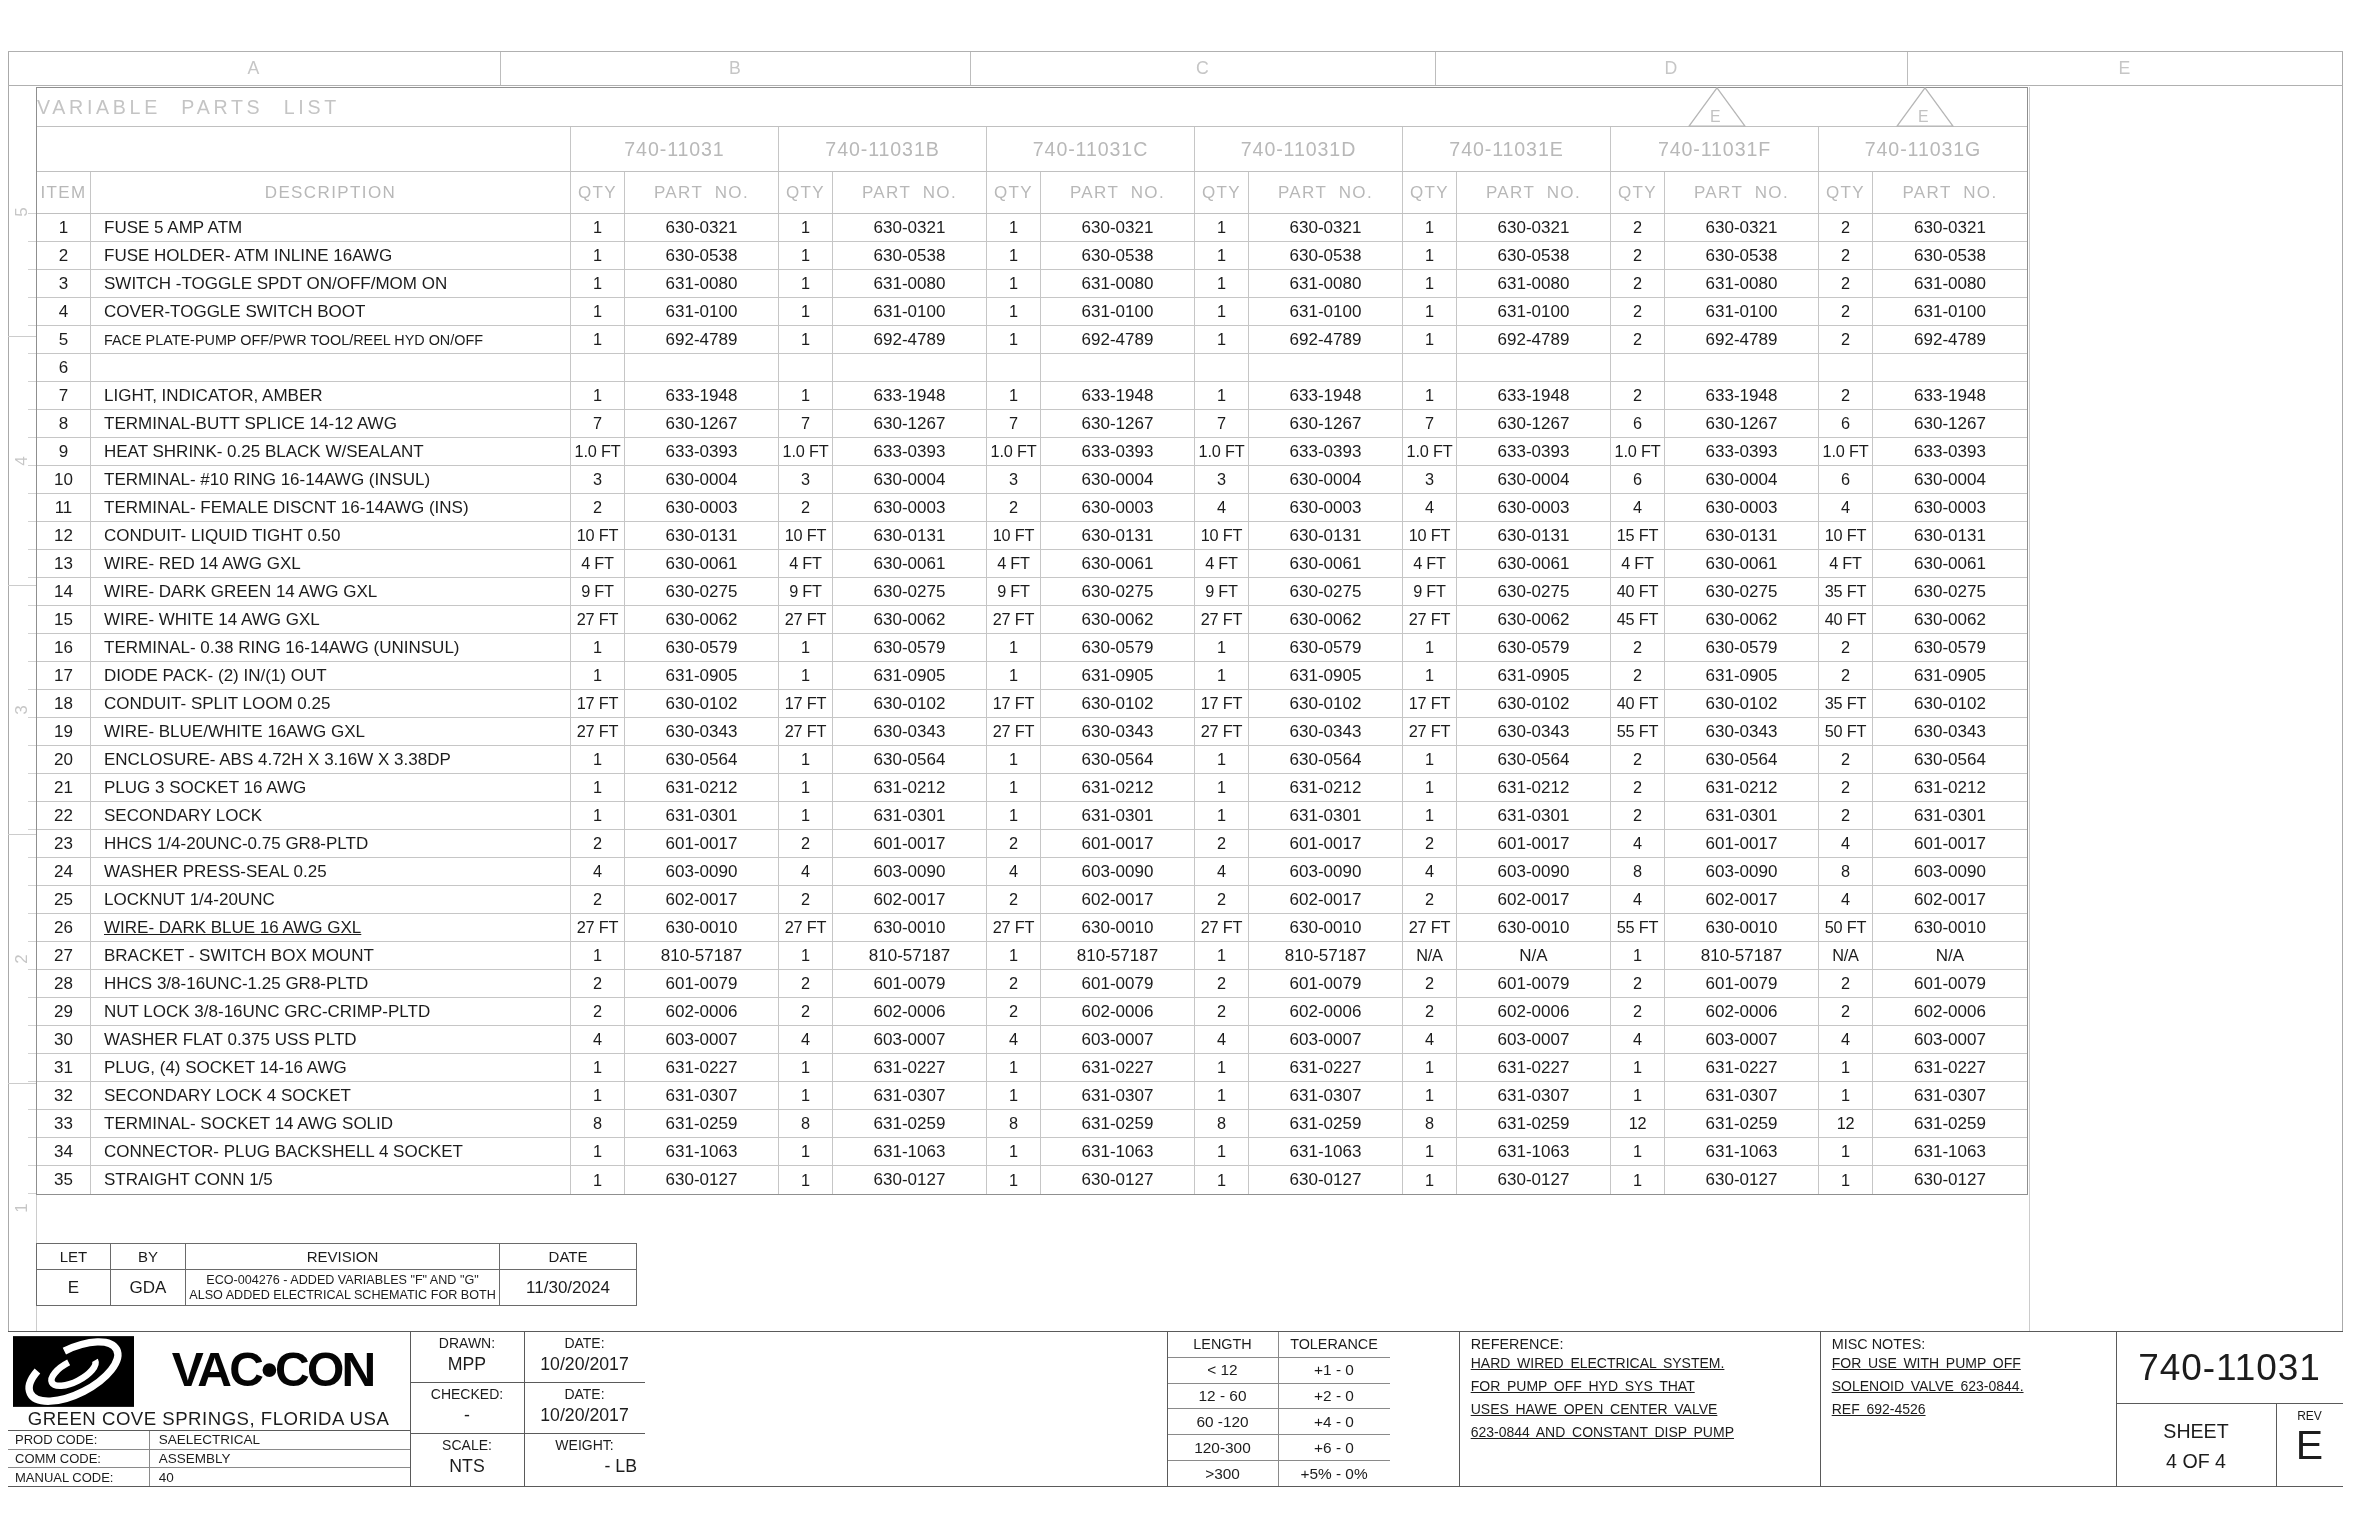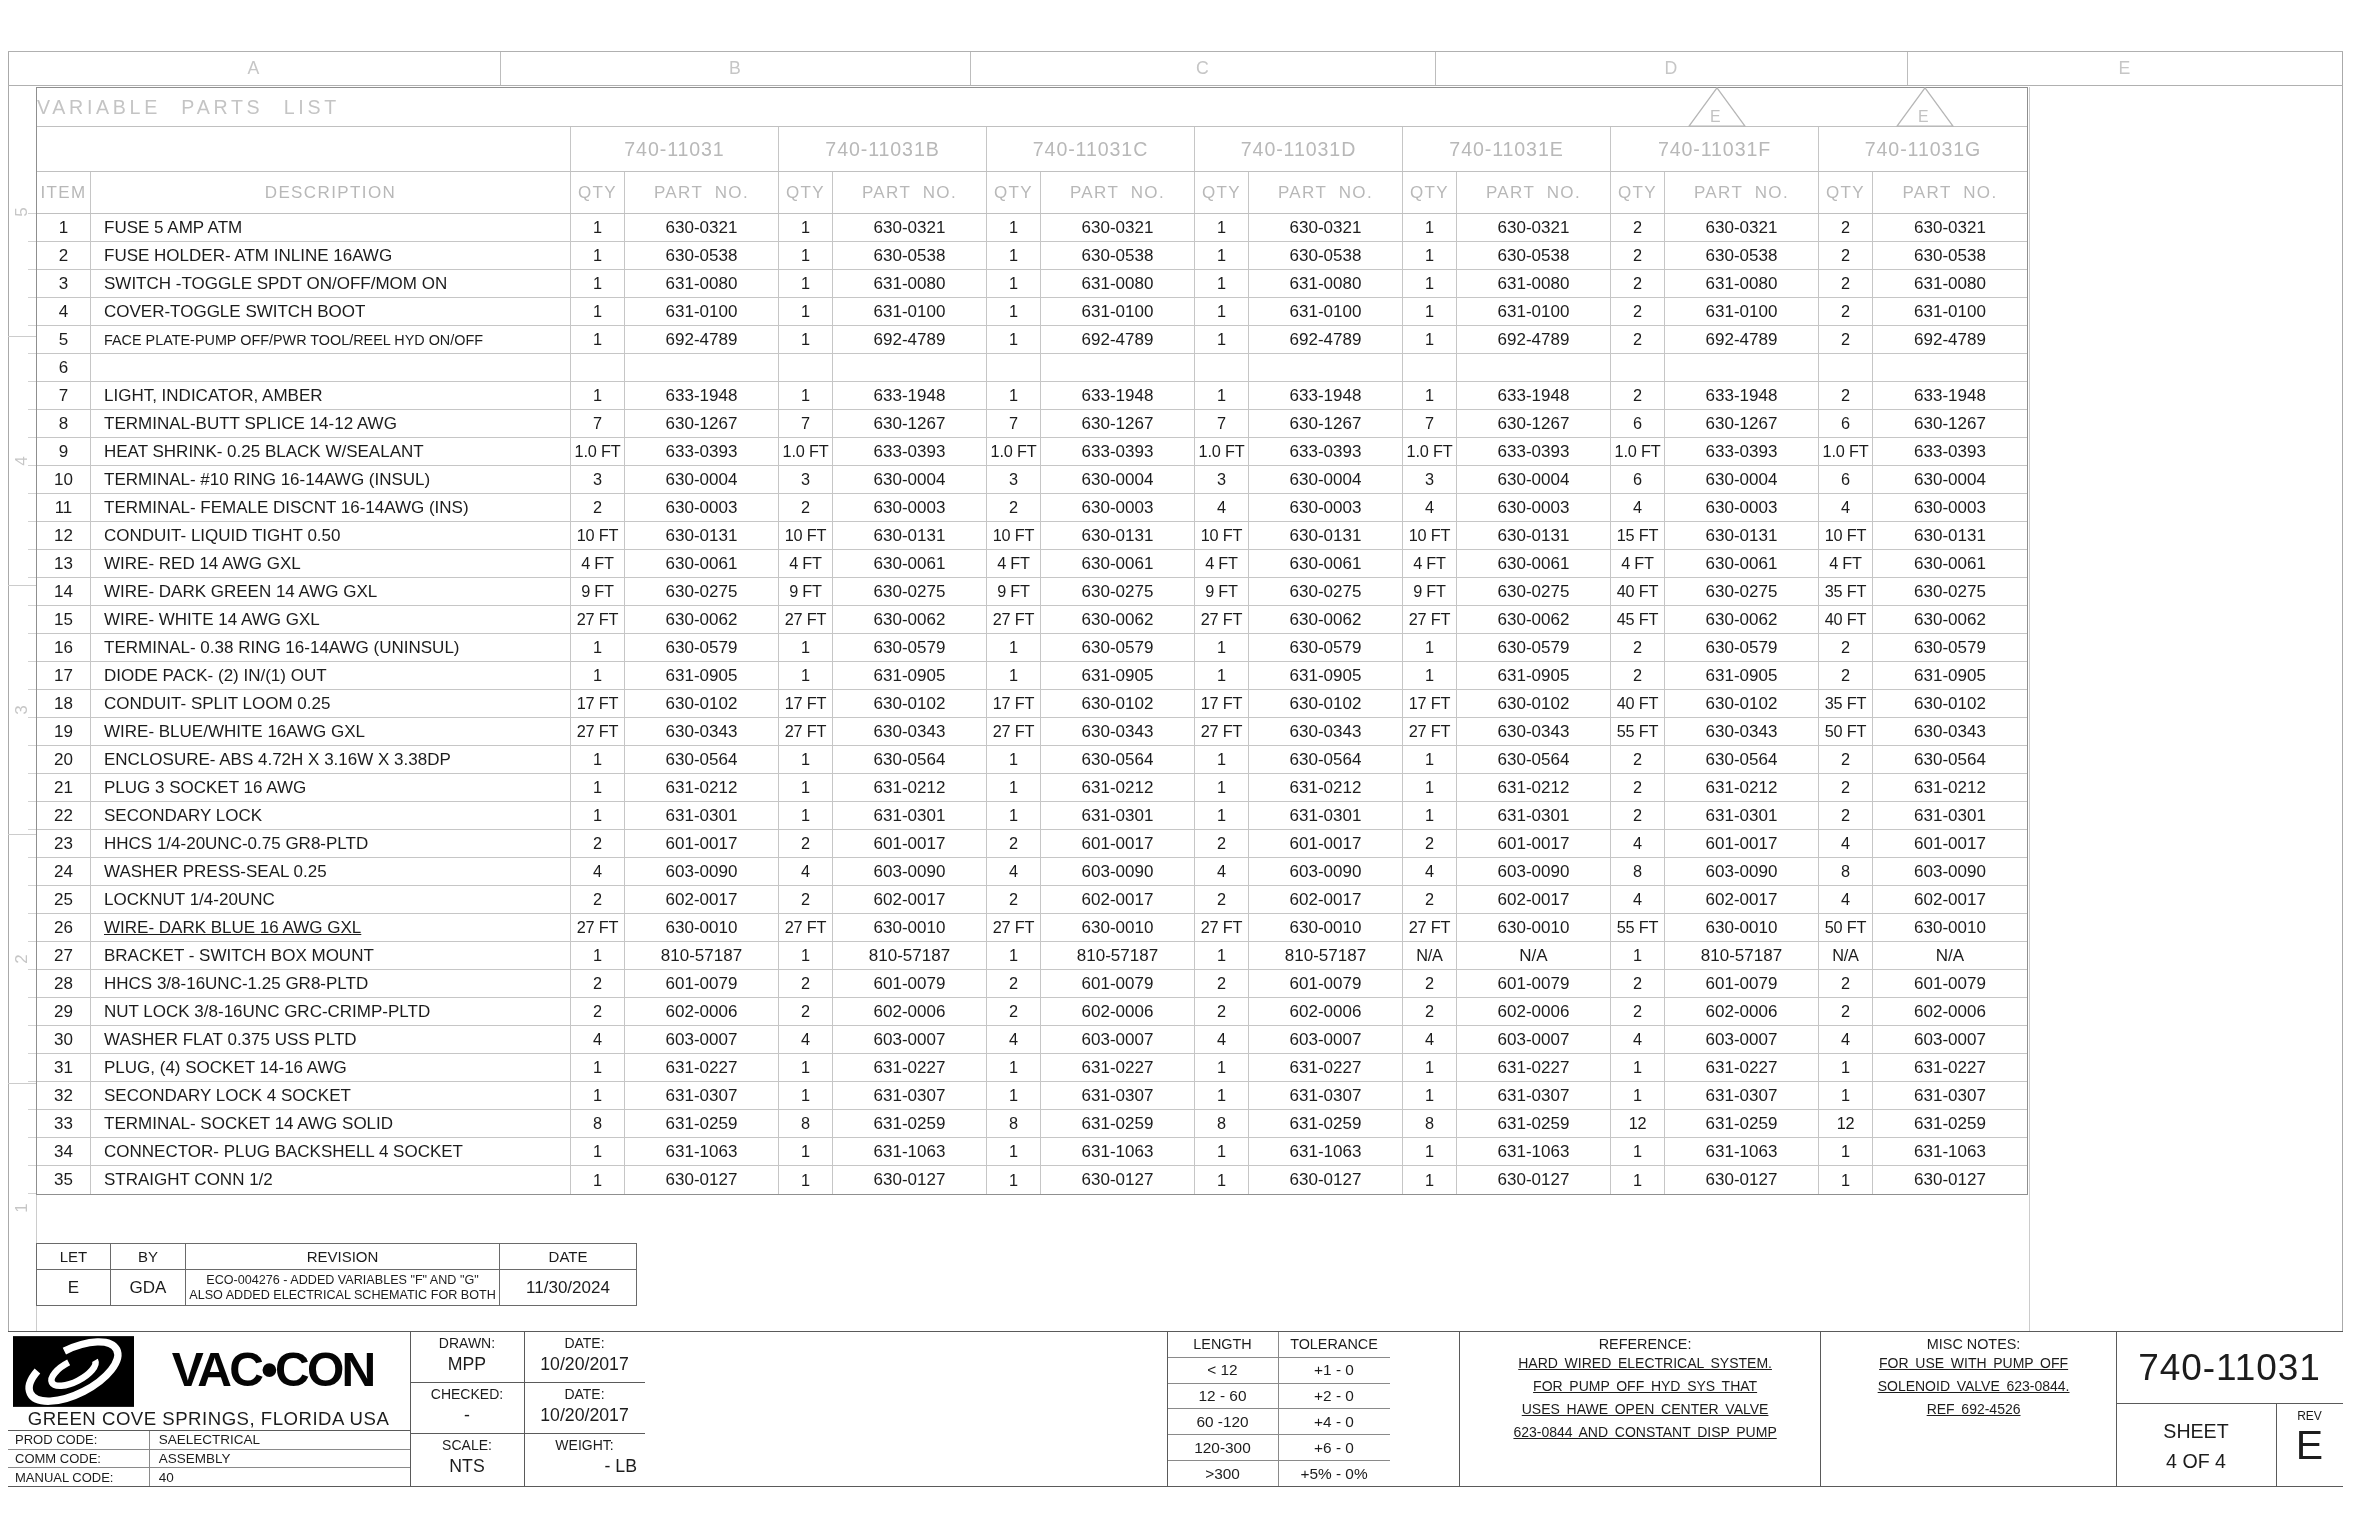--- a/index.html
+++ b/index.html
@@ -53,21 +53,21 @@
   .rv-row{display:flex;box-sizing:border-box;}
   .rv-head{height:26px;border-bottom:0.9px solid #6a6a6a;font-size:15px;}
   .rv-data{height:35px;font-size:17px;}
   .rv-c{border-right:0.9px solid #6a6a6a;box-sizing:border-box;display:flex;align-items:center;justify-content:center;
     flex-direction:column;overflow:hidden;white-space:nowrap;}
   .rv-c:last-child{border-right:none;}
   .rw1{width:74px;}.rw2{width:75px;}.rw3{width:314px;}.rw4{flex:1;}
   .rv-lines{font-size:12.6px;line-height:15px;text-align:center;}
   
   #title-block{left:7.5px;top:1331px;width:2335px;height:156px;border-top:0.9px solid #5a5a5a;
-    border-bottom:0.9px solid #5a5a5a;box-sizing:border-box;background:#fff;text-align:center;}
+    border-bottom:0.9px solid #5a5a5a;box-sizing:border-box;background:#fff;}
   .tb-sec{position:absolute;top:0;bottom:0;border-left:0.9px solid #5a5a5a;box-sizing:border-box;}
   .tb-sec.first{border-left:none;}
   
   #logo-black{position:absolute;left:5.6px;top:3.7px;width:121px;height:71px;}
   #logo-word{position:absolute;left:131px;top:0;width:268px;height:75px;display:flex;align-items:center;justify-content:center;
     font-size:48px;font-weight:900;letter-spacing:-2.8px;color:#050505;}
   #company-loc{position:absolute;left:0;top:75px;width:402px;height:24px;border-bottom:0.9px solid #5a5a5a;box-sizing:border-box;
     display:flex;align-items:center;justify-content:center;font-size:18.6px;letter-spacing:0.5px;}
   #codes{position:absolute;left:0;top:99px;width:402px;height:55px;display:flex;flex-direction:column;}
   .code-row{flex:1;display:flex;border-bottom:0.9px solid #8a8a8a;box-sizing:border-box;}
@@ -829,21 +829,21 @@
         <div class="cell part" style="width: 154px;">631-1063</div>
         <div class="cell qty" style="width: 54px;">1</div>
         <div class="cell part" style="width: 154px;">631-1063</div>
         <div class="cell qty" style="width: 54px;">1</div>
         <div class="cell part" style="width: 154px;">631-1063</div>
         <div class="cell qty" style="width: 54px;">1</div>
         <div class="cell part" style="flex: 1 1 0%;">631-1063</div>
       </div>
       <div class="t-row">
         <div class="cell item" style="width: 54px;">35</div>
-        <div class="cell desc" style="width: 480px;">STRAIGHT CONN 1/2</div>
+        <div class="cell desc" style="width: 480px;">STRAIGHT CONN 1/5</div>
         <div class="cell qty" style="width: 54px;">1</div>
         <div class="cell part" style="width: 154px;">630-0127</div>
         <div class="cell qty" style="width: 54px;">1</div>
         <div class="cell part" style="width: 154px;">630-0127</div>
         <div class="cell qty" style="width: 54px;">1</div>
         <div class="cell part" style="width: 154px;">630-0127</div>
         <div class="cell qty" style="width: 54px;">1</div>
         <div class="cell part" style="width: 154px;">630-0127</div>
         <div class="cell qty" style="width: 54px;">1</div>
         <div class="cell part" style="width: 154px;">630-0127</div>

